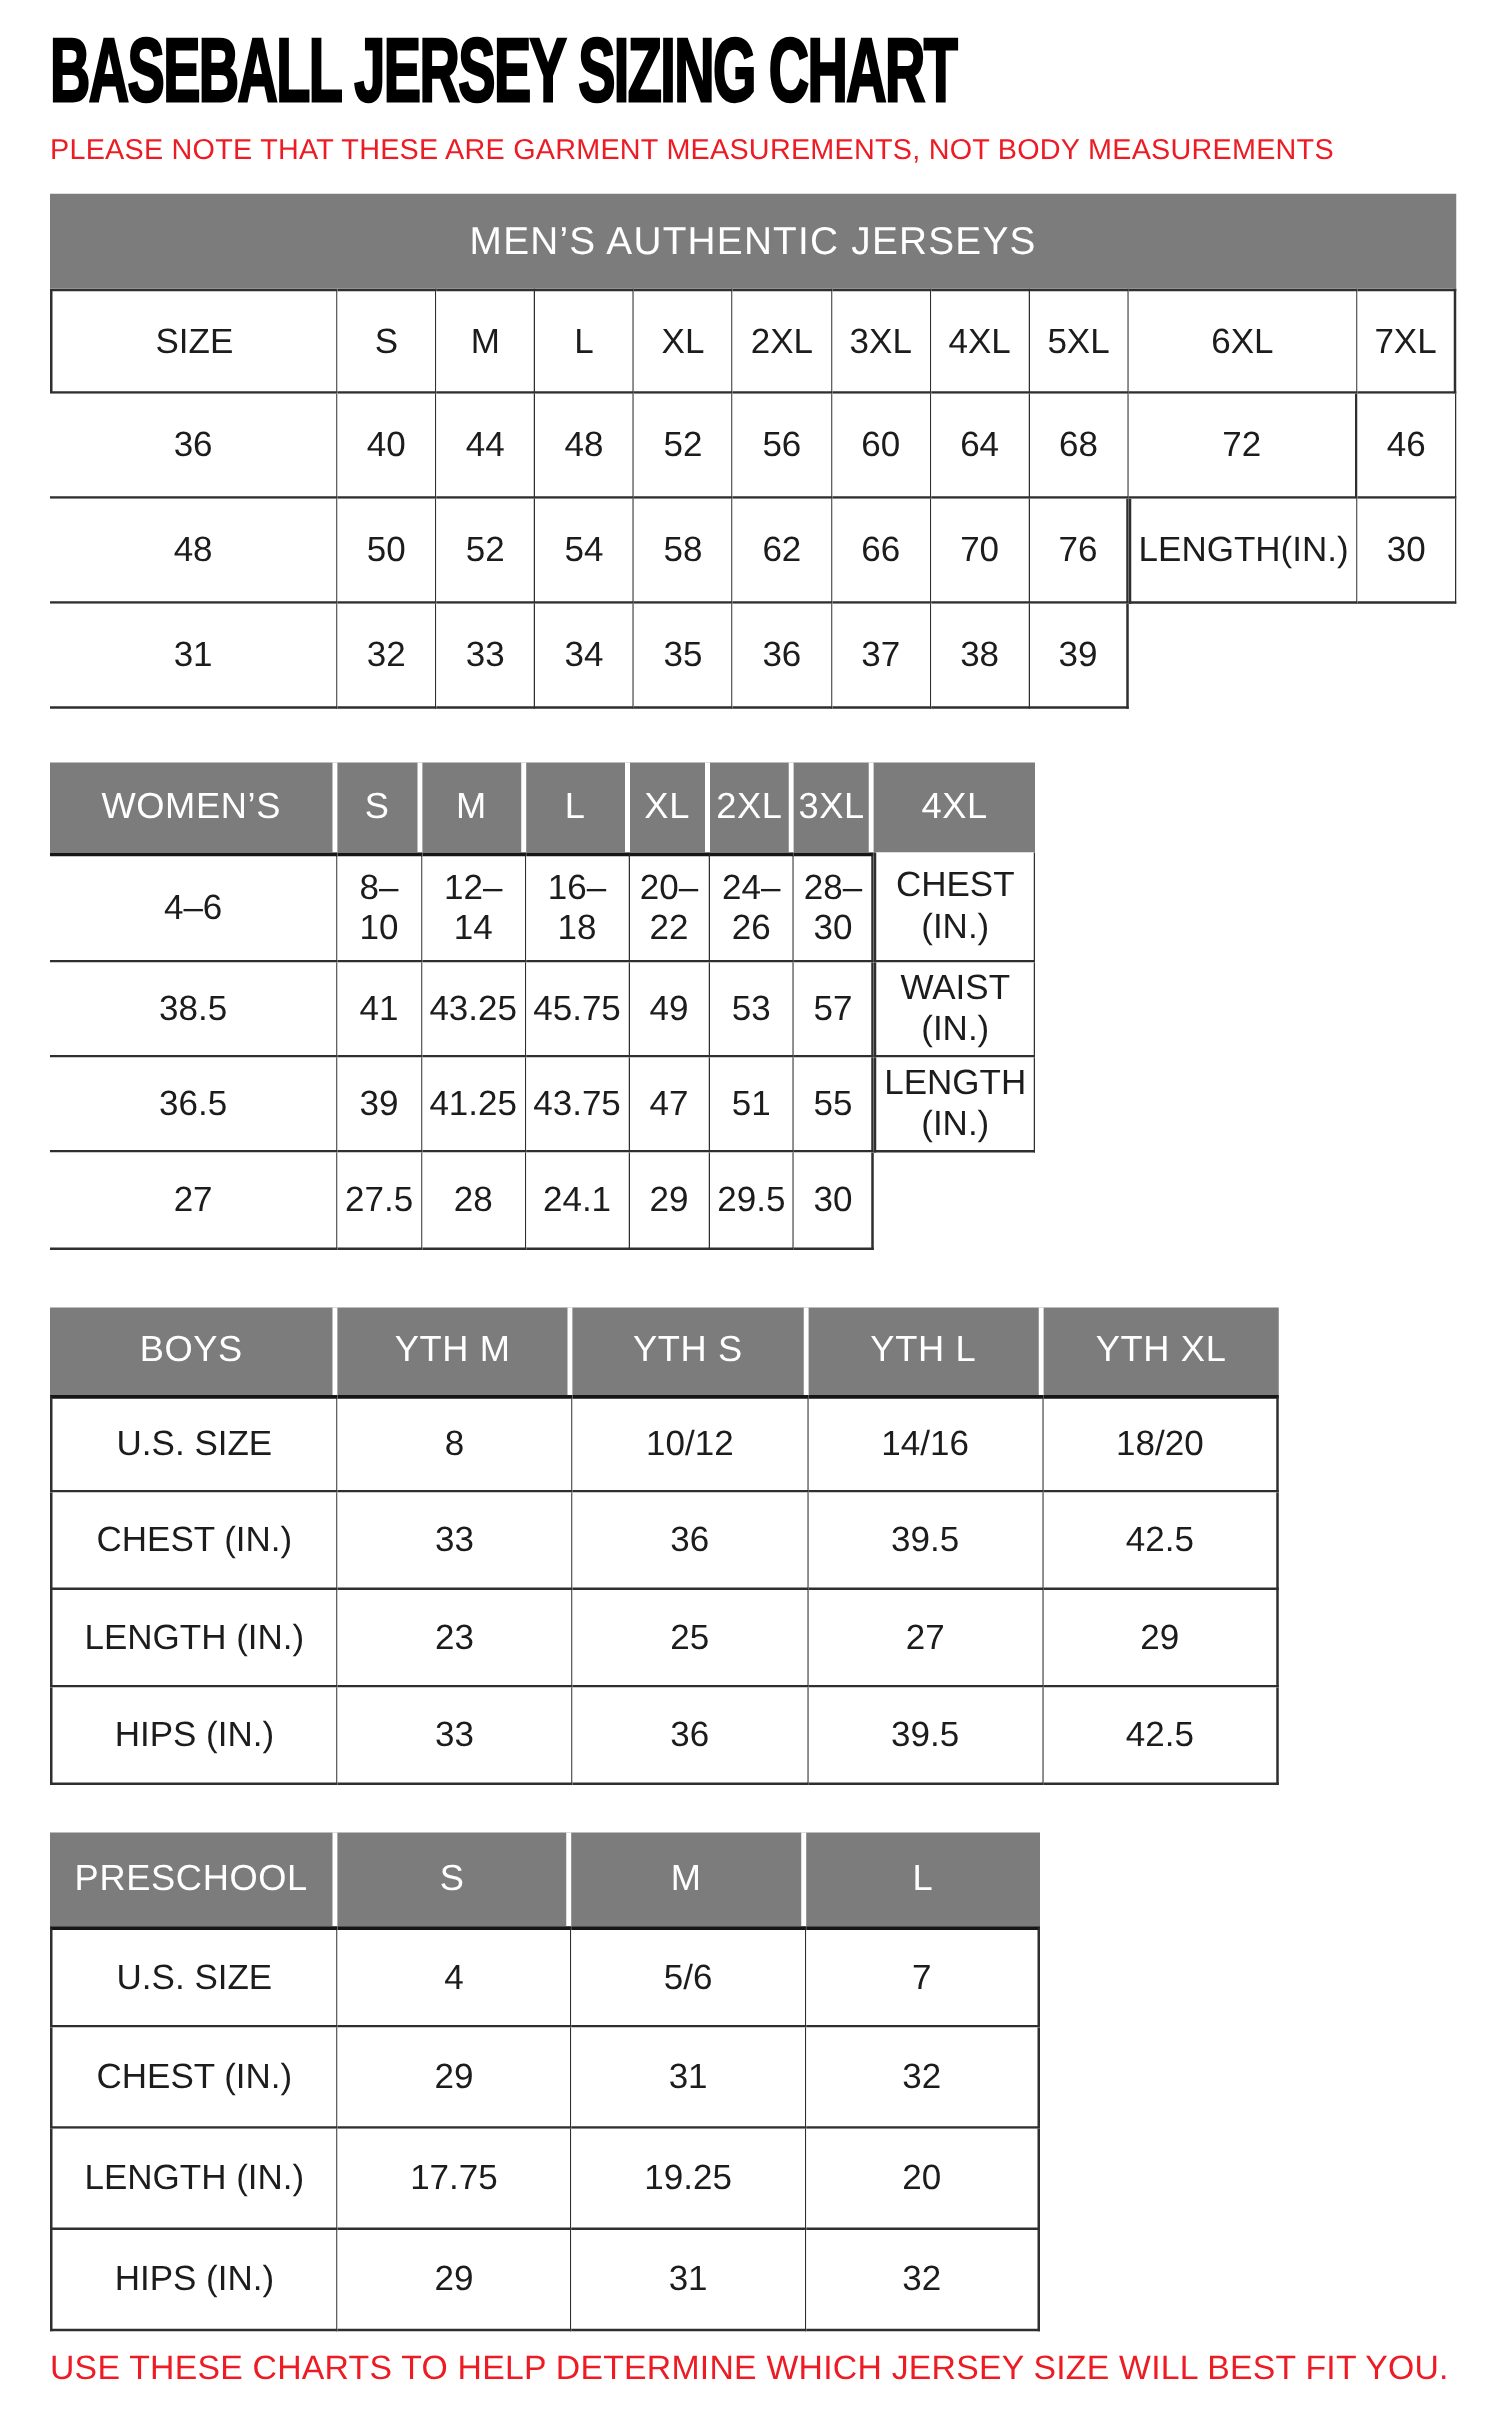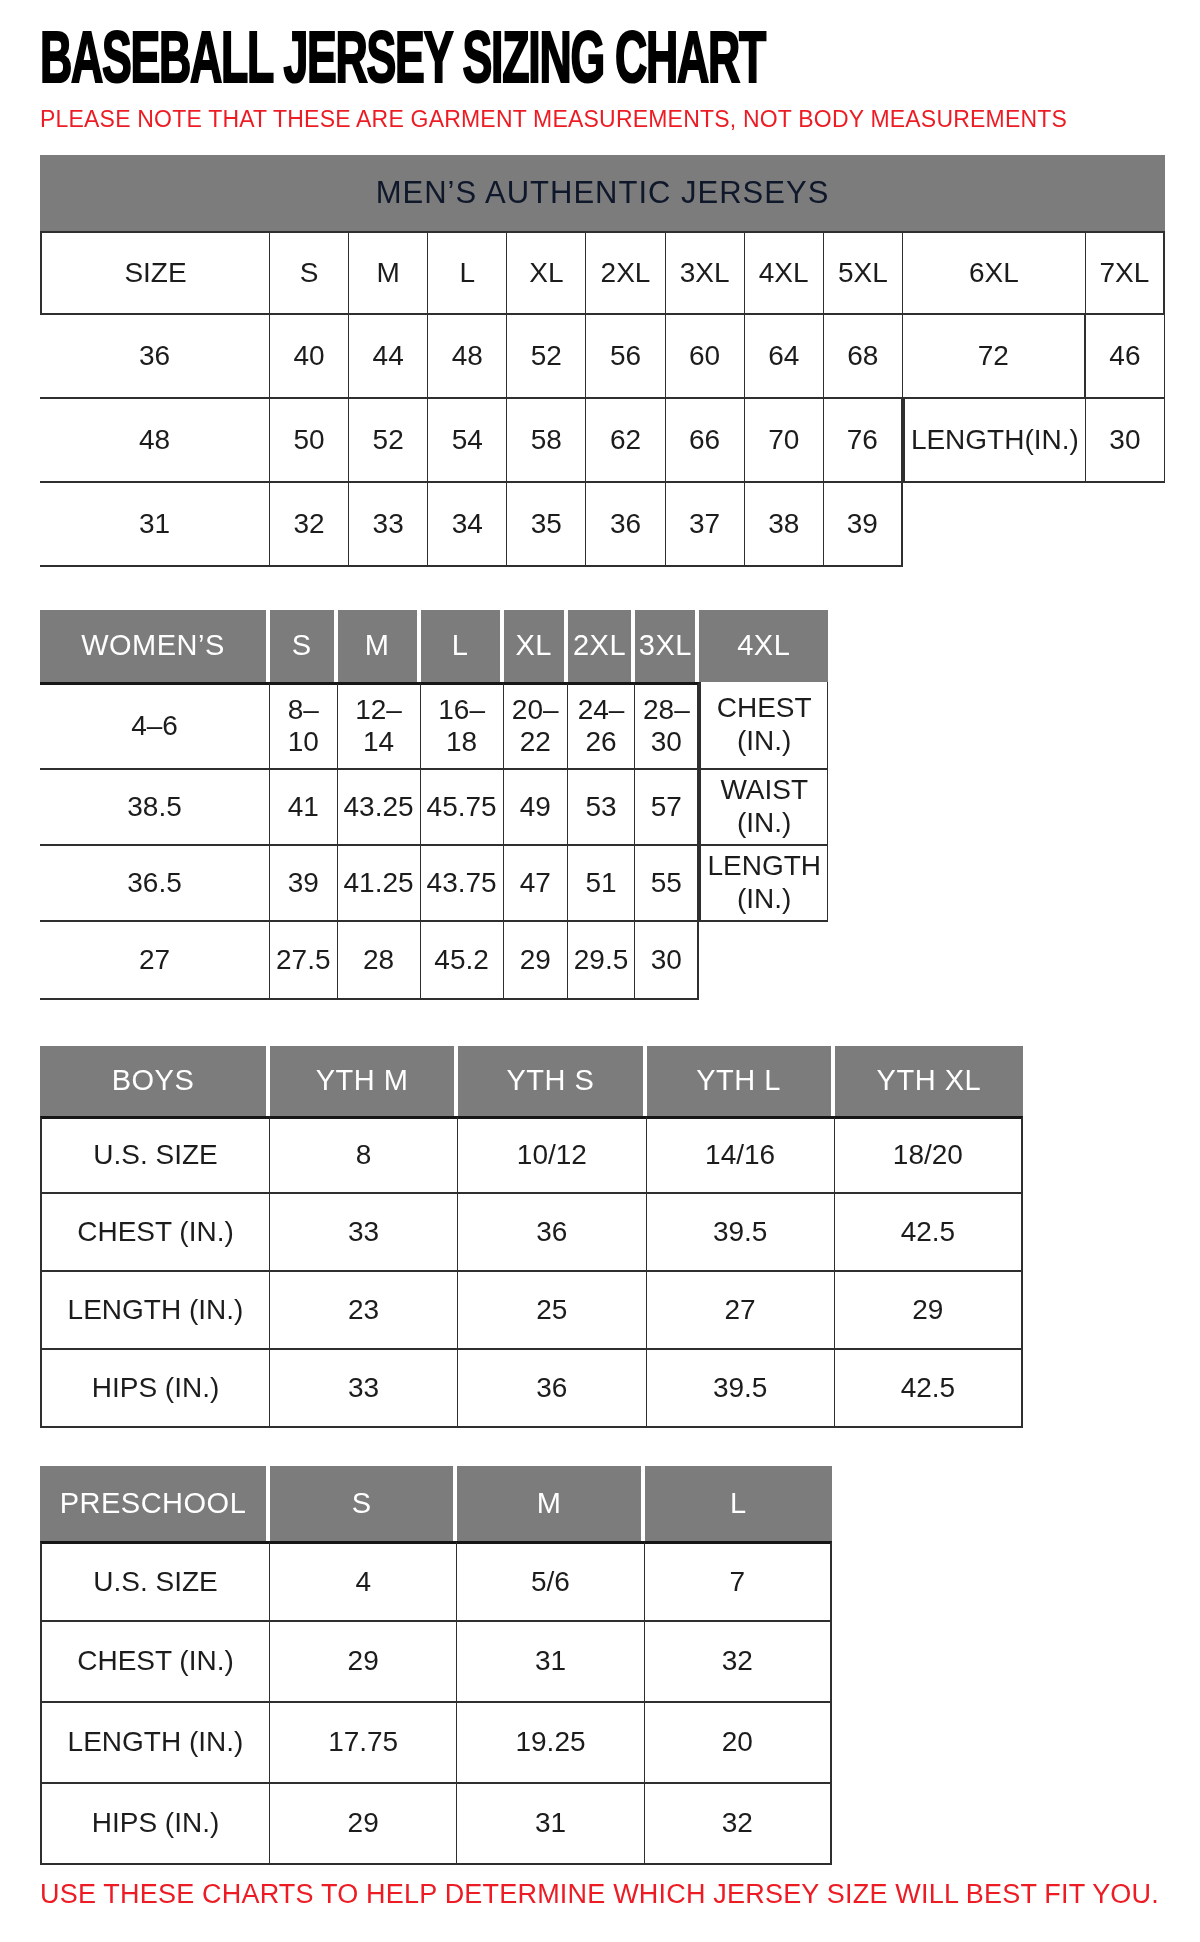--- a/index.html
+++ b/index.html
@@ -31,21 +31,21 @@
   .t2{border-top:2px solid var(--bd);}
   .t3{border-top:3px solid #161616;}
   .h{
     display:flex;align-items:center;justify-content:center;box-sizing:border-box;
     background:var(--header-gray);color:#fff;font-size:29px;letter-spacing:0.5px;
     border-right:4px solid #fff;
   }
   .hl{border-right:none;}
   .banner{
     grid-column:1/-1;display:flex;align-items:center;justify-content:center;
-    background:var(--header-gray);color:#0f172a;font-size:31px;letter-spacing:1px;
+    background:var(--header-gray);color:#ffffff;font-size:31px;letter-spacing:1px;
   }
   .t-mens{grid-template-columns:230px repeat(10,1fr);grid-template-rows:76px repeat(4,84px);width:1125px;margin-top:22px;}
   .t-wom{grid-template-columns:230px repeat(7,1fr);grid-template-rows:72px 88px 76px 76px 78px;width:788px;margin-top:43px;}
   .t-boys{grid-template-columns:230px repeat(4,1fr);grid-template-rows:70px repeat(4,78px);width:983px;margin-top:46px;}
   .t-pre{grid-template-columns:230px repeat(3,1fr);grid-template-rows:75px repeat(4,81px);width:792px;margin-top:38px;}
   .footer{margin:14px 0 0;font-size:27px;color:var(--accent-red);letter-spacing:0.2px;white-space:nowrap;}
 </style>
 </head>
 <body>
 
@@ -137,21 +137,21 @@
     <div class="c">41.25</div>
     <div class="c">43.75</div>
     <div class="c">47</div>
     <div class="c">51</div>
     <div class="c e">55</div>
 
     <div class="c l">LENGTH (IN.)</div>
     <div class="c">27</div>
     <div class="c">27.5</div>
     <div class="c">28</div>
-    <div class="c">45.2</div>
+    <div class="c">24.1</div>
     <div class="c">29</div>
     <div class="c">29.5</div>
     <div class="c e">30</div>
   </div>
 
   <div class="tbl t-boys">
     <div class="h">BOYS</div>
     <div class="h">YTH M</div>
     <div class="h">YTH S</div>
     <div class="h">YTH L</div>

